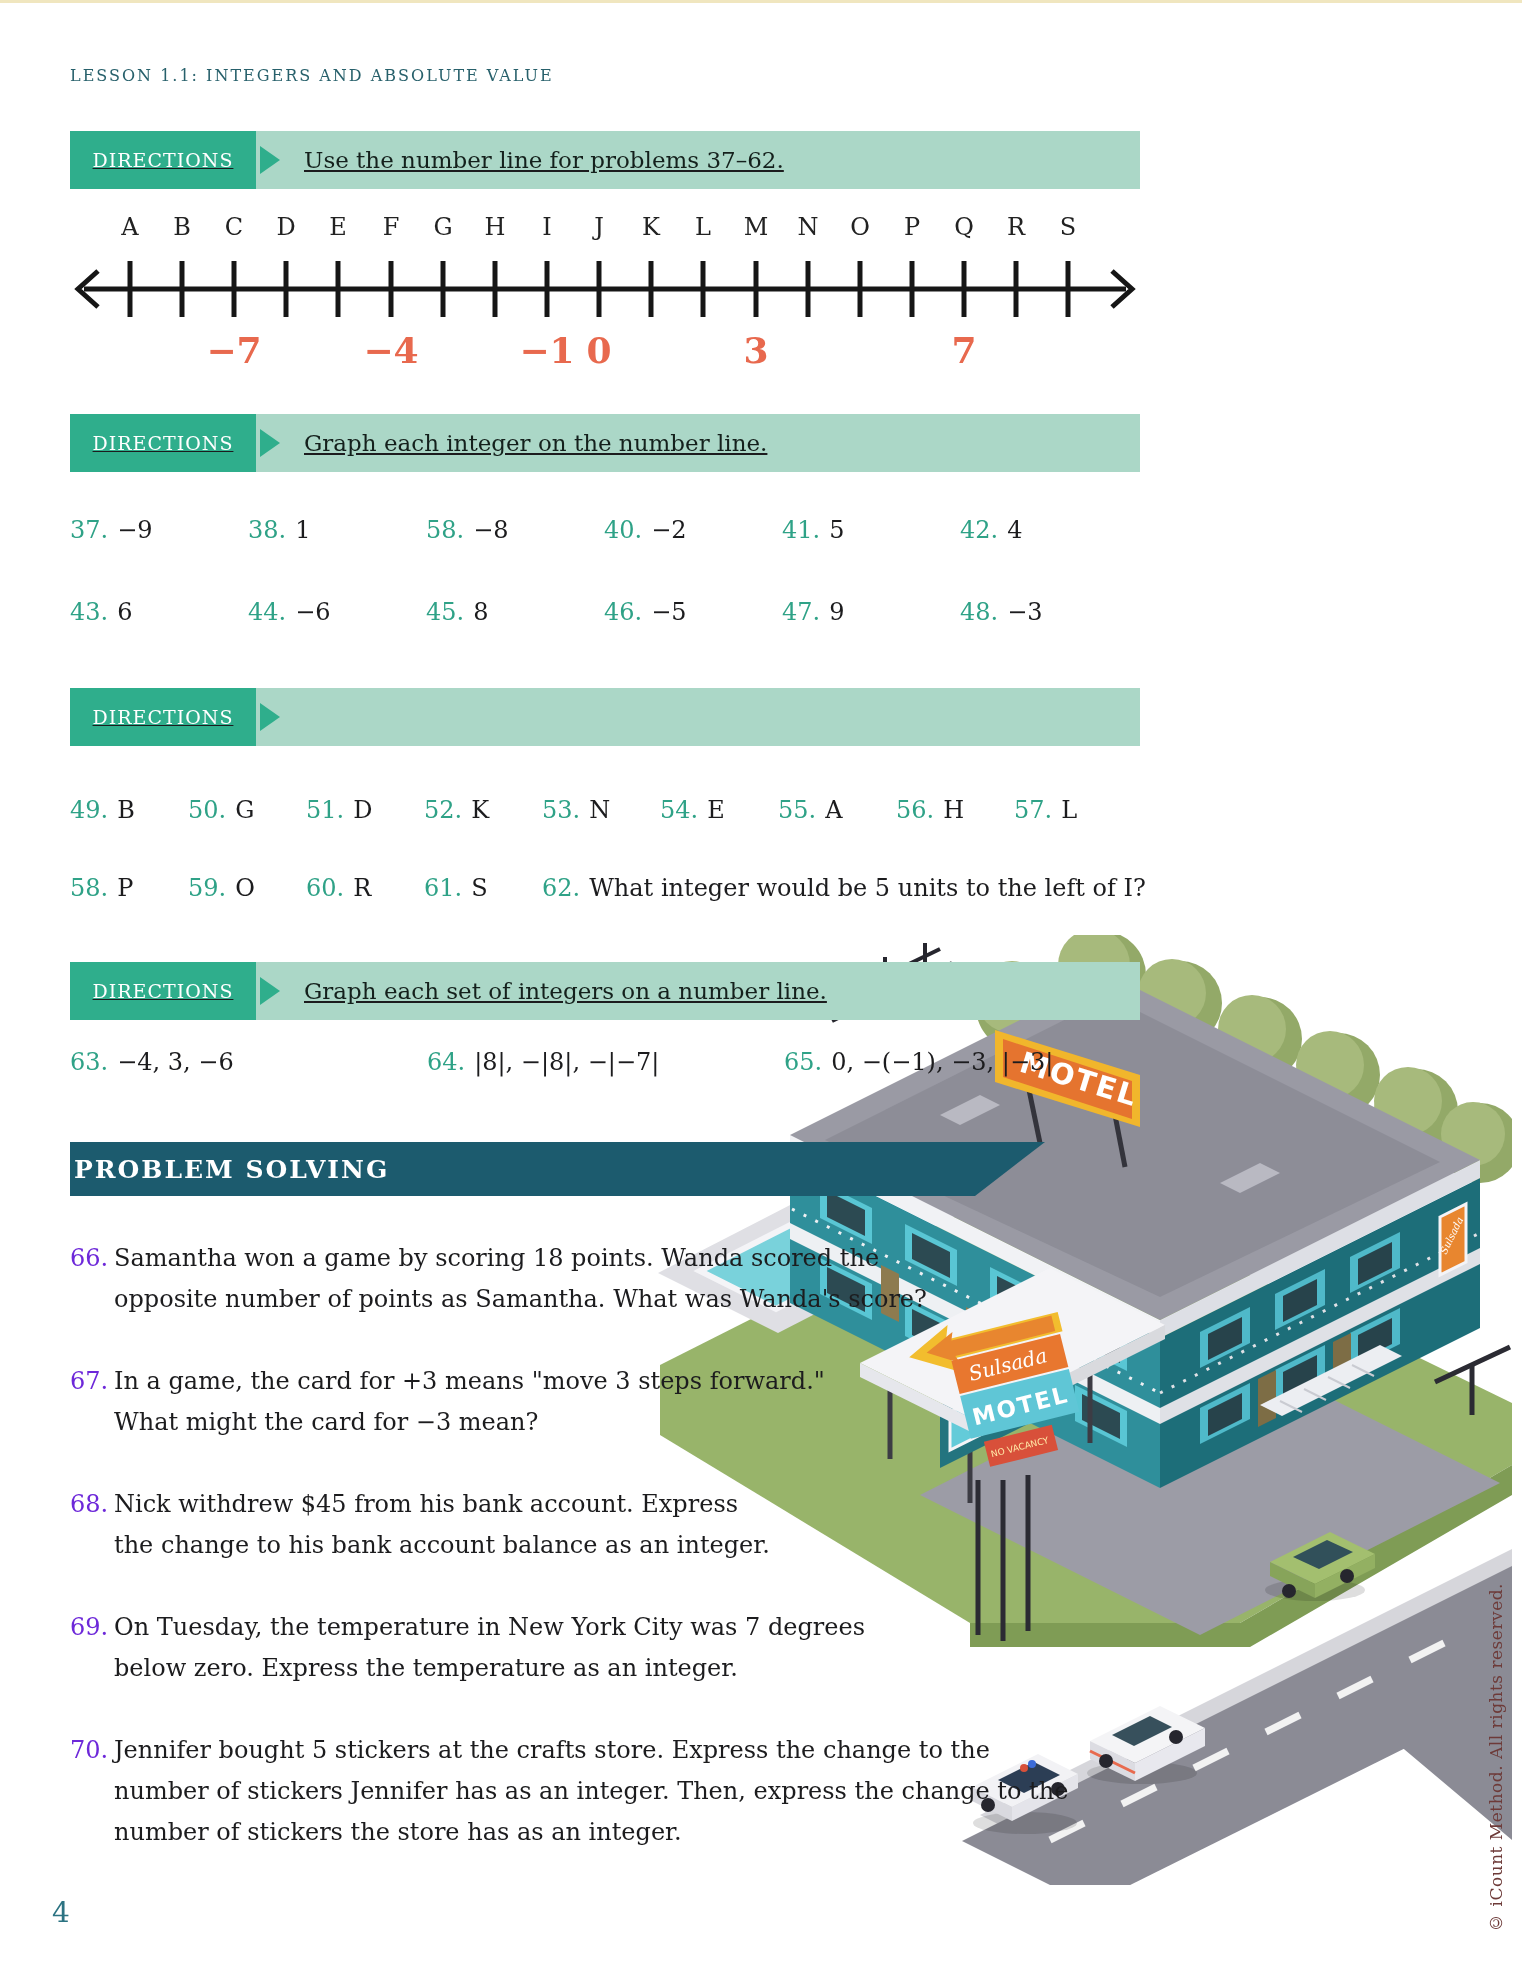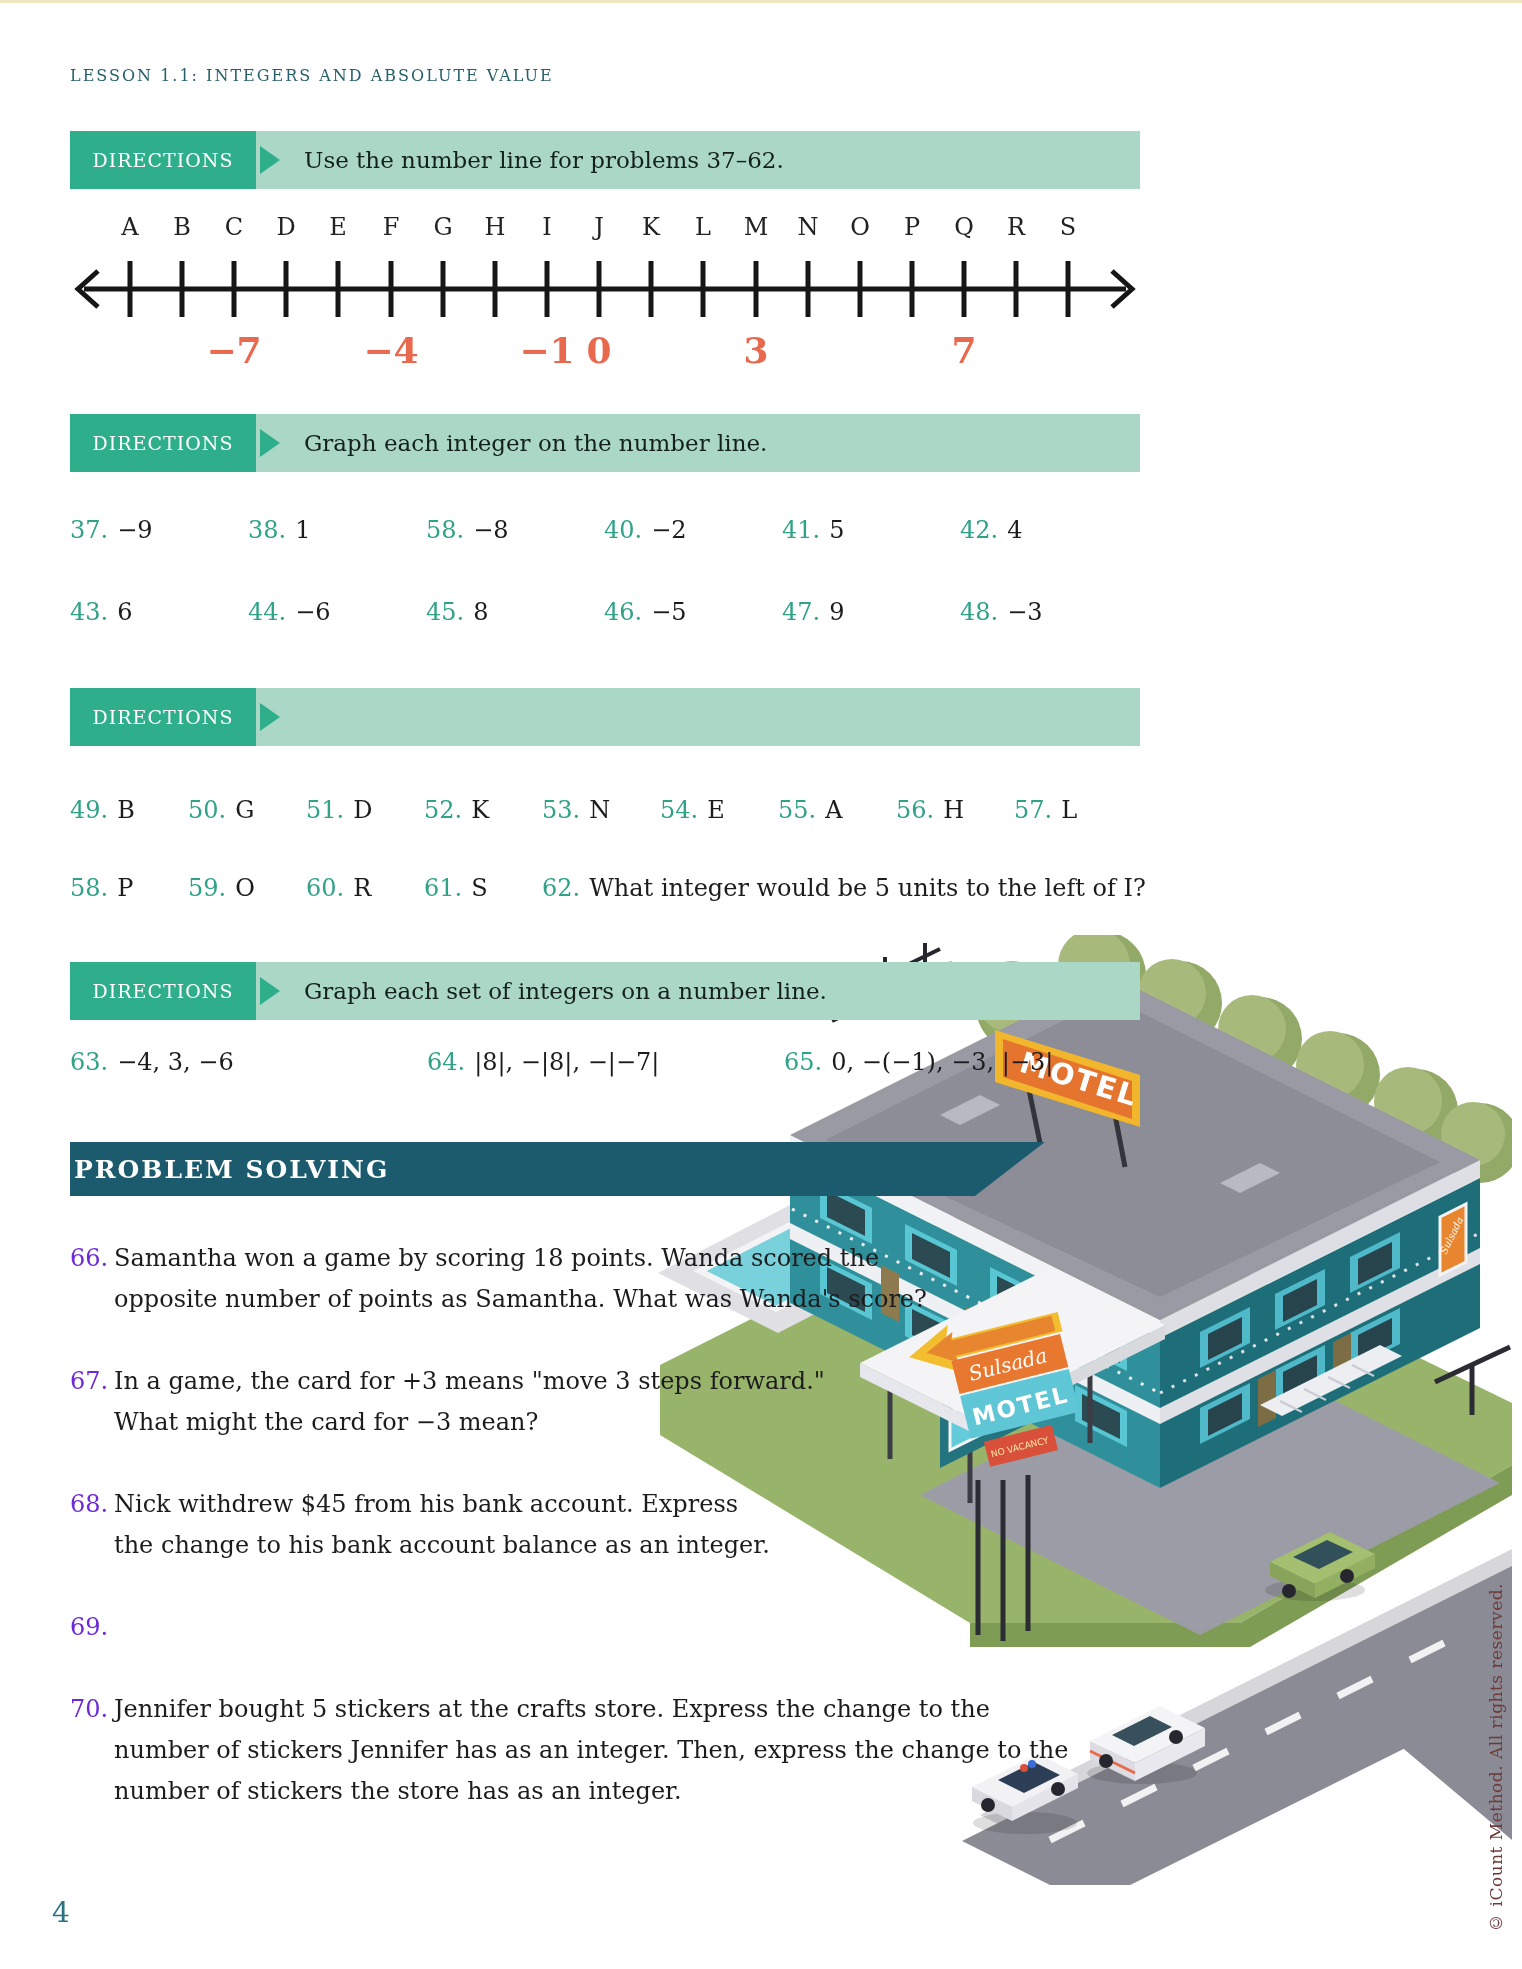--- a/index.html
+++ b/index.html
@@ -9,21 +9,21 @@
     font-family:"DejaVu Serif", serif; color:#1c1c1e; overflow:hidden;
   }
   .top-edge { position:absolute; top:0; left:0; width:100%; height:3px; background:#f0e6bf; }
   .content { position:relative; padding:66px 0 0 70px; width:1140px; z-index:2; }
 
   .lesson-header {
     font-size:16px; letter-spacing:2px; color:#27606b; font-weight:500;
     margin-bottom:46px;
   }
 
-  .banner { display:flex; align-items:stretch; height:58px; background:#abd7c7; width:1070px; }
+  .banner { display:flex; align-items:stretch; height:58px; background:#abd7c7; width:1070px;text-decoration:underline; }
   .dir-badge {
     width:186px; background:#2fae8c; color:#ffffff; display:flex; align-items:center;
     justify-content:center; font-size:19px; letter-spacing:1px; flex:none;
   }
   .dir-chevron {
     width:20px; background:#2fae8c; flex:none; margin-left:4px;
     clip-path:polygon(0 26%, 100% 50%, 0 74%);
   }
   .dir-text { display:flex; align-items:center; font-size:23px; margin-left:24px; color:#14201c; }
 
@@ -404,20 +404,22 @@
         <span class="wp-text">In a game, the card for +3 means "move 3 steps forward."
 What might the card for −3 mean?</span>
       </div>
       <div class="wp">
         <span class="wp-num">68.</span>
         <span class="wp-text">Nick withdrew $45 from his bank account. Express
 the change to his bank account balance as an integer.</span>
       </div>
       <div class="wp">
         <span class="wp-num">69.</span>
+        <span class="wp-text">On Tuesday, the temperature in New York City was 7 degrees
+below zero. Express the temperature as an integer.</span>
       </div>
       <div class="wp">
         <span class="wp-num">70.</span>
         <span class="wp-text">Jennifer bought 5 stickers at the crafts store. Express the change to the
 number of stickers Jennifer has as an integer. Then, express the change to the
 number of stickers the store has as an integer.</span>
       </div>
     </div>
   </div>
 

